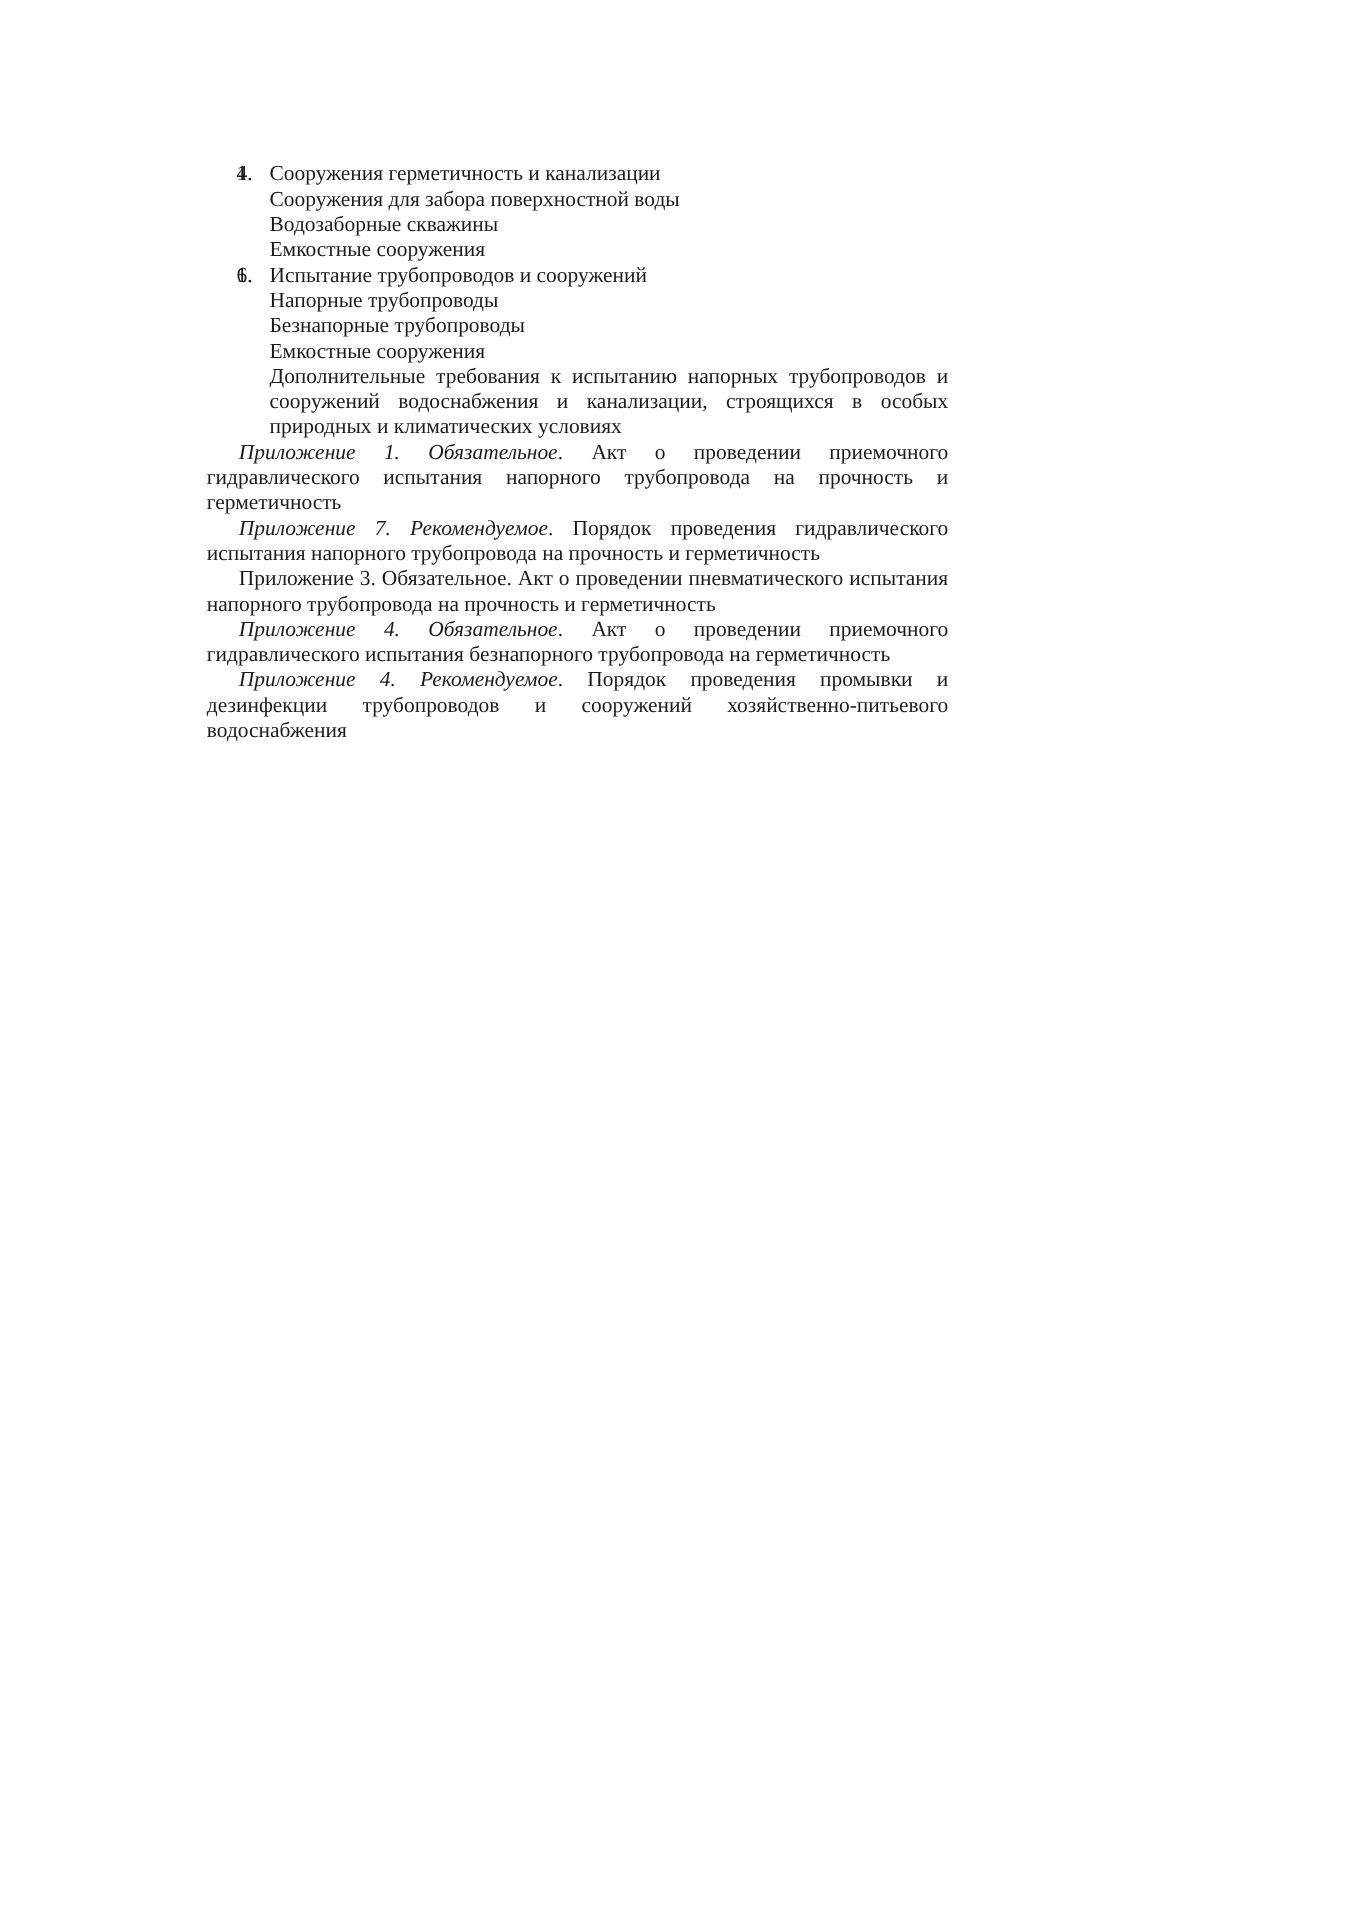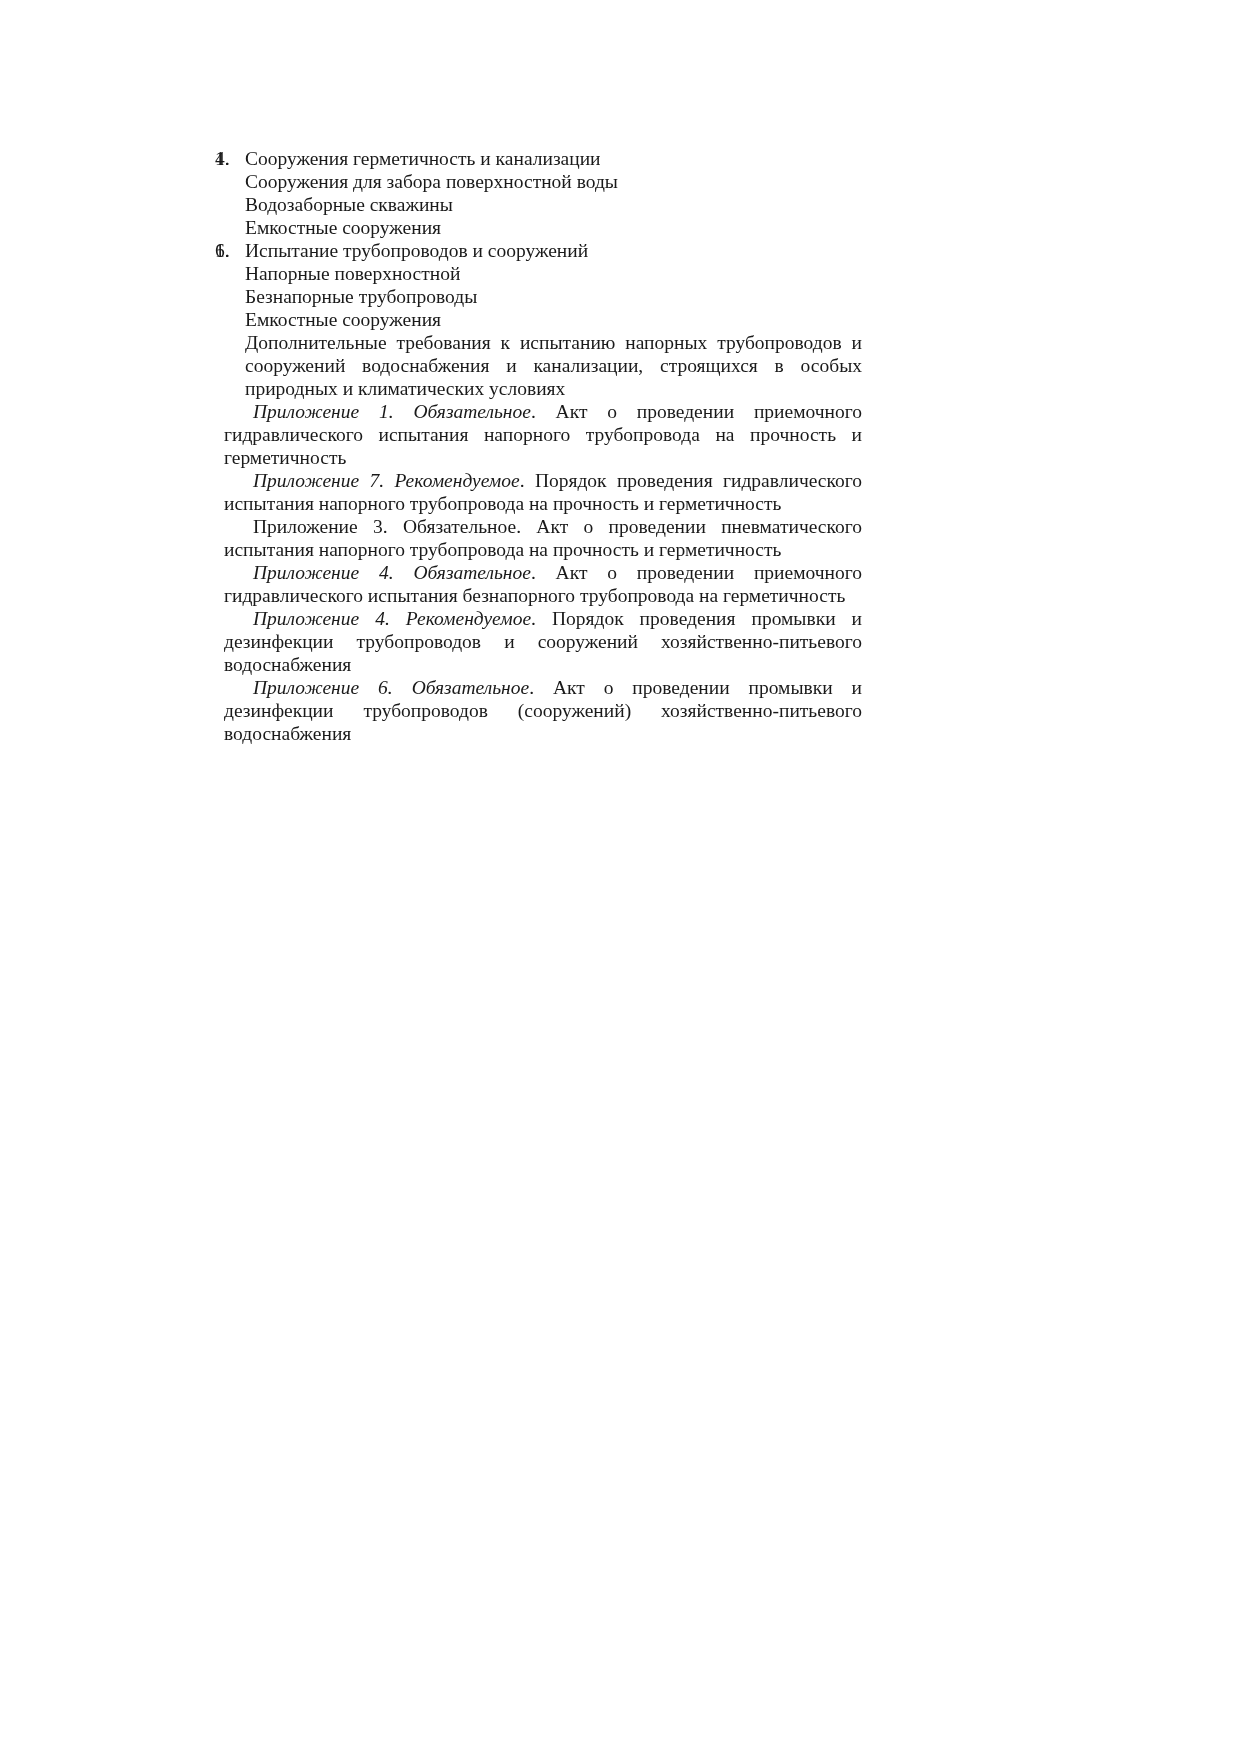--- a/index.html
+++ b/index.html
@@ -27,21 +27,20 @@
   }
   .sub {
     padding-left: 57px;
     text-align: justify;
     text-align-last: left;
   }
   .para {
     text-indent: 29px;
     text-align: justify;
     text-align-last: left;
-    margin-left: 36px;
   }
   .it { font-style: italic; }
 </style>
 </head>
 <body>
 
 <div class="page">
 
   <div class="li">
     <span class="num">4.</span>
@@ -56,37 +55,34 @@
   <div class="sub">Емкостные сооружения</div>
 
   <div class="li">
     <span class="num">6.</span>
   </div>
 
   <div class="li">
     <span class="num">1.</span>
     <span>Испытание трубопроводов и сооружений</span>
   </div>
-  <div class="sub">Напорные поверхностной</div>
+  <div class="sub">Напорные трубопроводы</div>
   <div class="sub">Безнапорные трубопроводы</div>
   <div class="sub">Емкостные сооружения</div>
   <div class="sub">Дополнительные требования к испытанию напорных трубопроводов и сооружений водоснабжения и канализации, строящихся в особых природных и климатических условиях</div>
 
   <div class="para">
     <span class="it">Приложение 1. Обязательное</span><span>. Акт о проведении приемочного гидравлического испытания напорного трубопровода на прочность и герметичность</span>
   </div>
   <div class="para">
     <span class="it">Приложение 7. Рекомендуемое</span><span>. Порядок проведения гидравлического испытания напорного трубопровода на прочность и герметичность</span>
   </div>
   <div class="para">
     <span>Приложение 3. Обязательное</span><span>. Акт о проведении пневматического испытания напорного трубопровода на прочность и герметичность</span>
   </div>
   <div class="para">
     <span class="it">Приложение 4. Обязательное</span><span>. Акт о проведении приемочного гидравлического испытания безнапорного трубопровода на герметичность</span>
   </div>
   <div class="para">
     <span class="it">Приложение 4. Рекомендуемое</span><span>. Порядок проведения промывки и дезинфекции трубопроводов и сооружений хозяйственно-питьевого водоснабжения</span>
   </div>
-  <div class="para">
-    <span class="it">Приложение 6. Обязательное</span><span>. Акт о проведении промывки и дезинфекции трубопроводов (сооружений) хозяйственно-питьевого водоснабжения</span>
-  </div>
 
 </div>
 
 </body></html>

